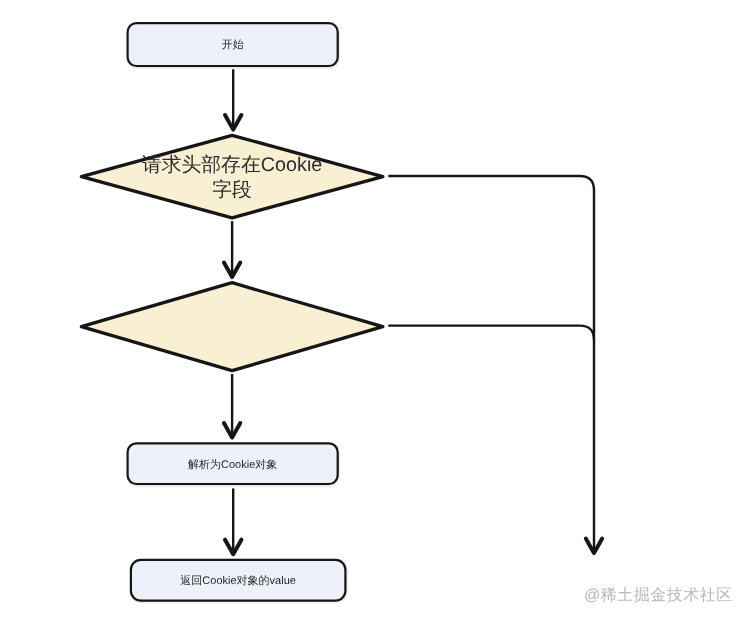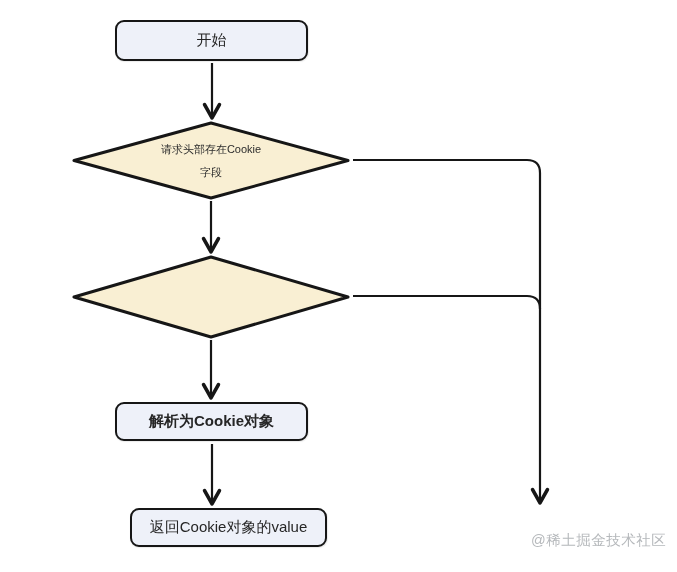--- a/index.html
+++ b/index.html
@@ -23,35 +23,35 @@
   }
   .node {
     position: absolute;
     box-sizing: border-box;
     background: #eef1f9;
     border: 2.5px solid #161616;
     border-radius: 9px;
     display: flex;
     align-items: center;
     justify-content: center;
-    font-size: 15px;
+    font-size: 10px;
     color: #262626;
     text-align: center;
     box-shadow: 0.5px 1px 1px rgba(0,0,0,0.08);
   }
   .node-start   { left: 115px; top: 20px;  width: 193px; height: 41px; }
-  .node-parse   { left: 115px; top: 402px; width: 193px; height: 39px; font-weight: bold; }
-  .node-retval  { left: 130px; top: 508px; width: 197px; height: 39px; }
+  .node-parse   { left: 115px; top: 402px; width: 193px; height: 39px; }
+  .node-retval  { left: 118px; top: 508px; width: 197px; height: 39px; border-radius: 10px; }
   .node-retempty{ left: 442px; top: 507px; width: 196px; height: 40px; }
   .diamond-label {
     position: absolute;
     display: flex;
     align-items: center;
     justify-content: center;
-    font-size: 11px;
+    font-size: 18px;
     line-height: 23px;
     color: #2c2c2c;
     text-align: center;
     white-space: pre-line;
     pointer-events: none;
   }
   .diamond1-label { left: 74px; top: 123px; width: 274px; height: 76px; }
   .diamond2-label { left: 74px; top: 257px; width: 274px; height: 81px; }
   .watermark {
     position: absolute;

